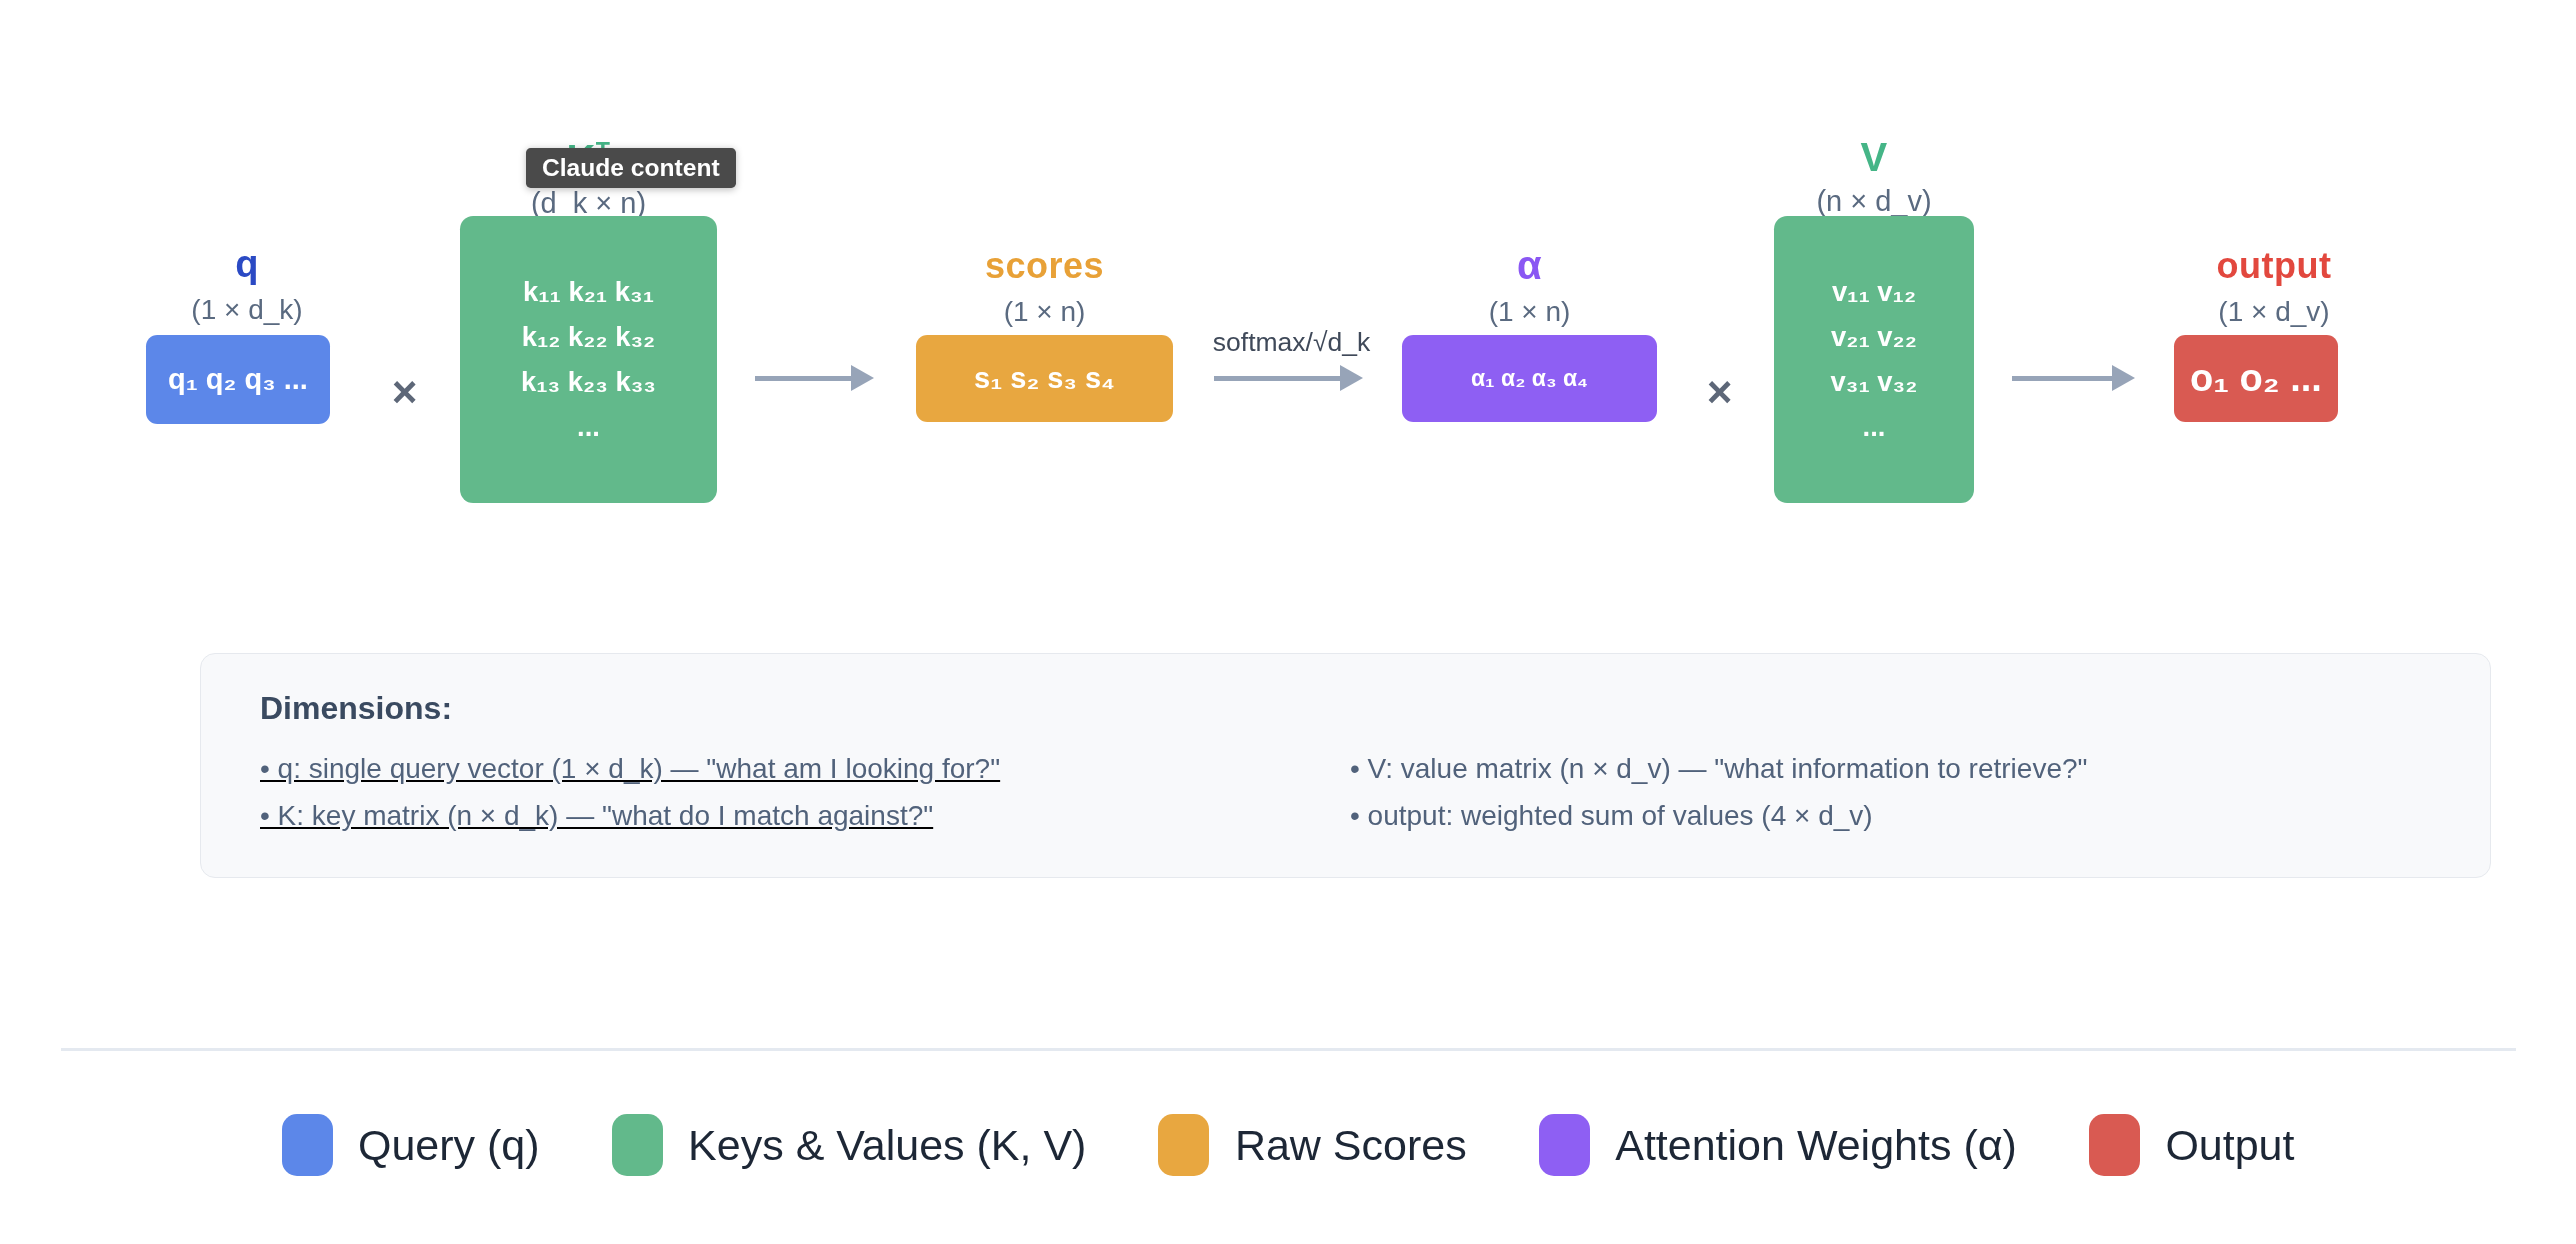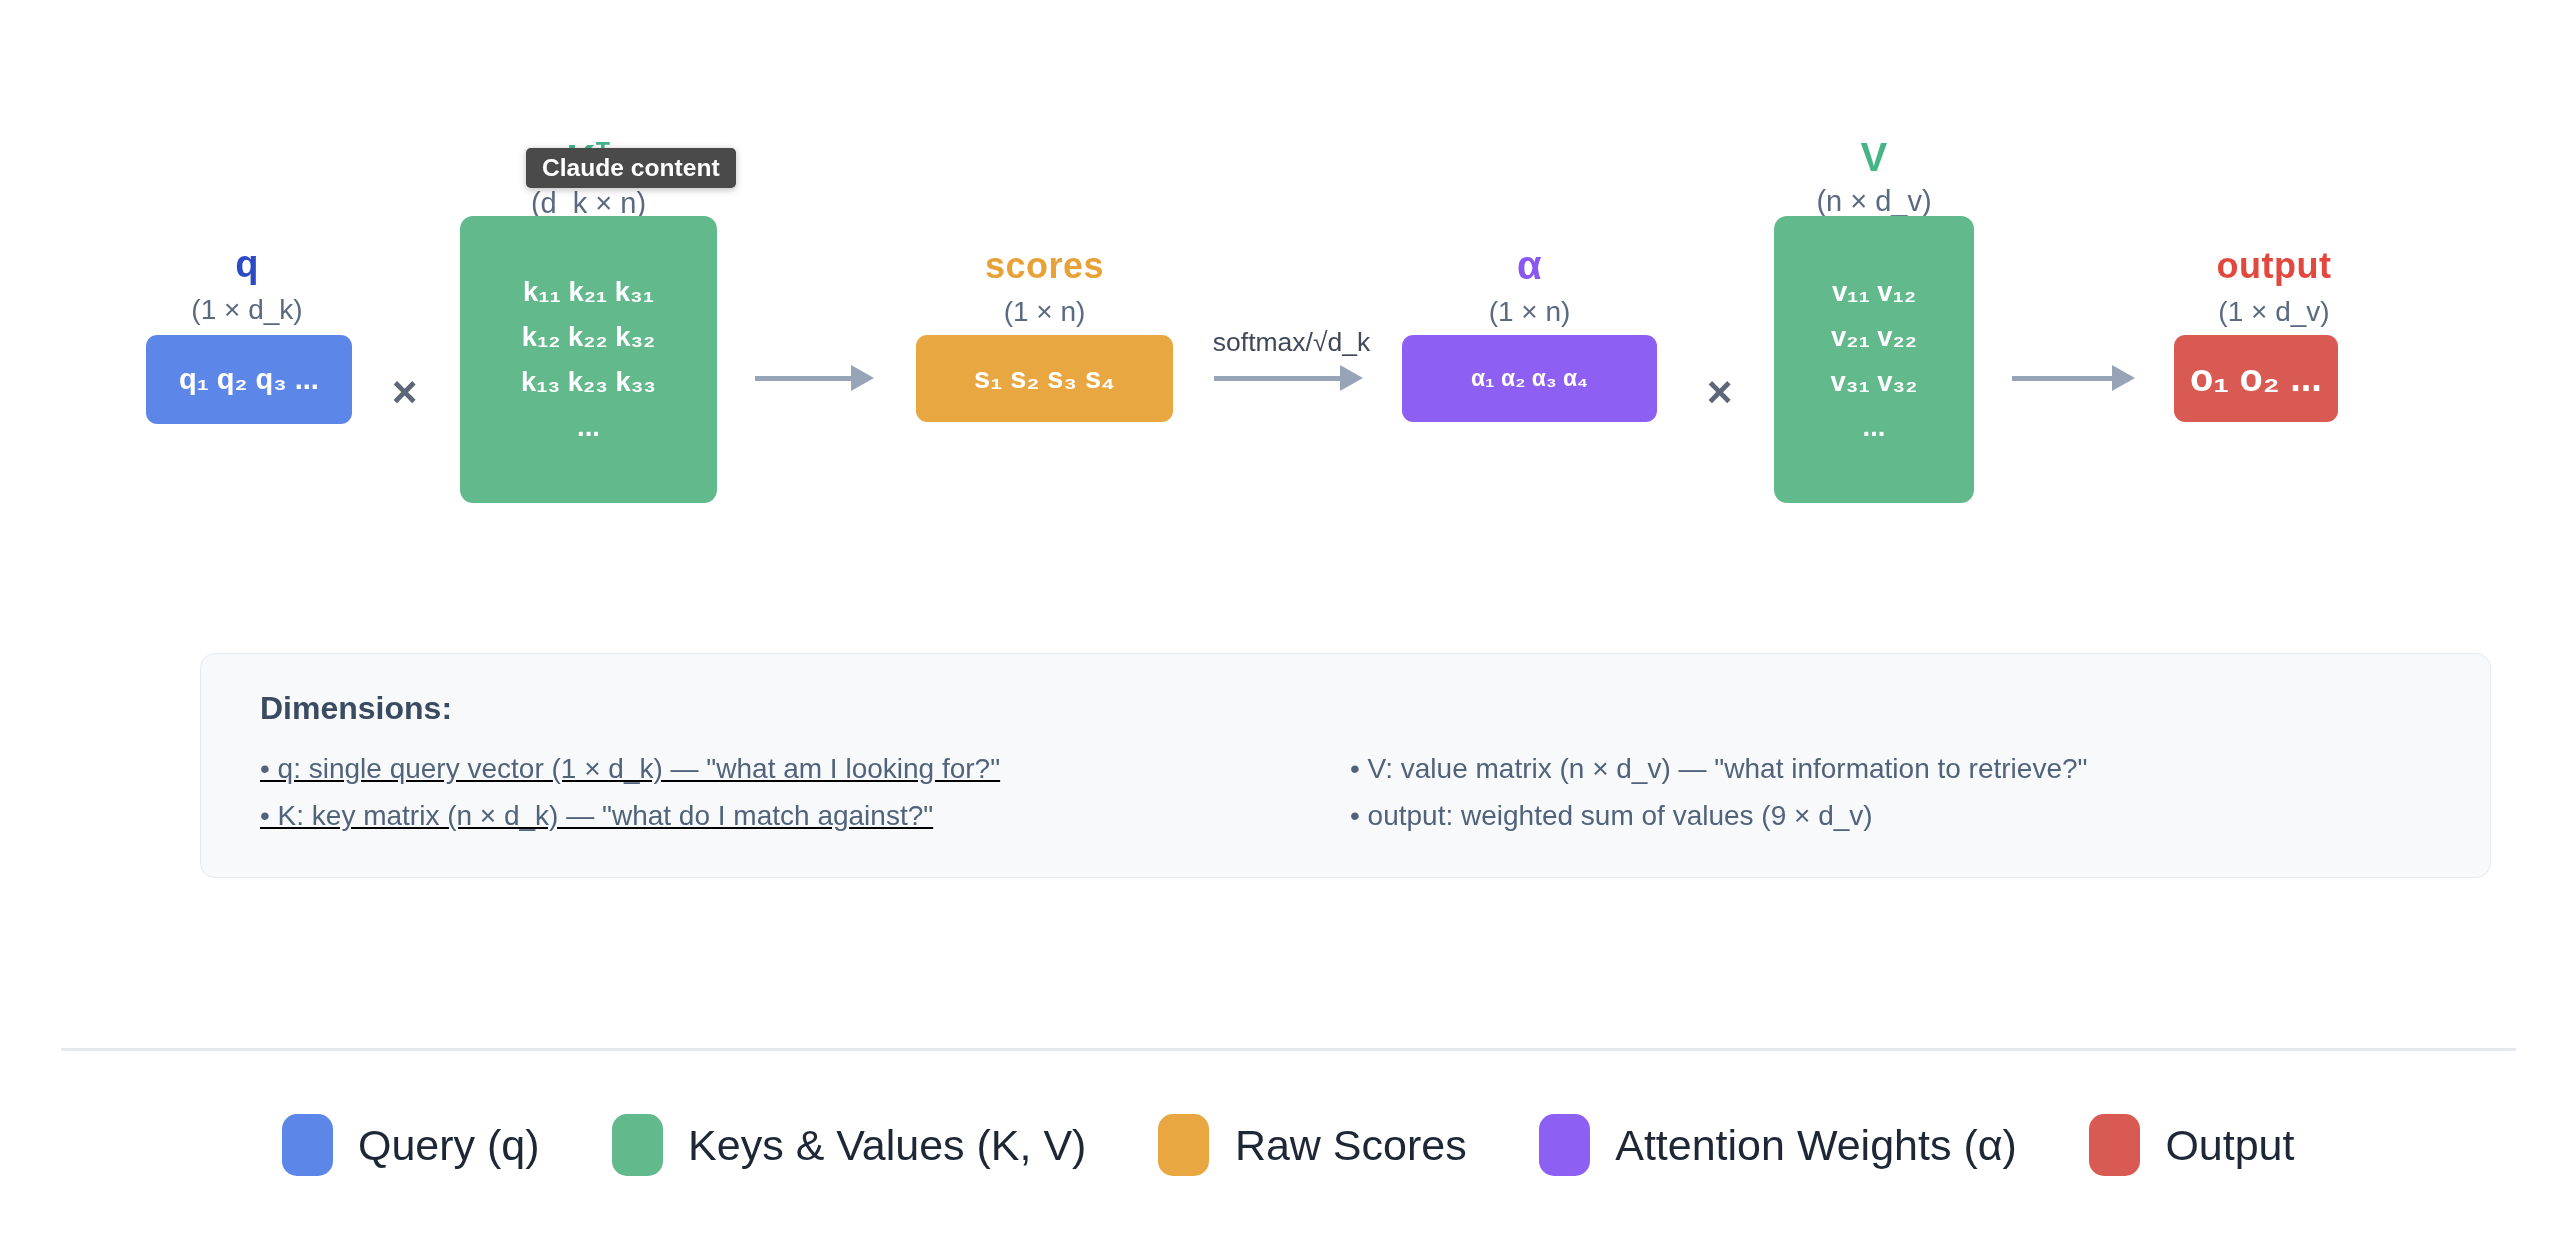--- a/index.html
+++ b/index.html
@@ -58,21 +58,21 @@
   .swatch{width:51px;height:62px;border-radius:15px;flex:0 0 auto;}
   .legend-label{font-size:43px;color:#1d2736;margin-left:25.5px;white-space:nowrap;}
 </style>
 </head>
 <body>
 
 <div class="canvas">
 
   <div class="abs lbl center" style="left:146px;top:219px;width:202px;font-size:38px;color:#2b4ac4;">q</div>
   <div class="abs sub center" style="left:146px;top:270px;width:202px;font-size:28px;">(1 × d_k)</div>
-  <div class="abs vbox" style="left:146px;top:335px;width:206px;height:89px;font-size:29px;background:#5c87e9;">
+  <div class="abs vbox" style="left:146px;top:335px;width:184px;height:89px;font-size:29px;background:#5c87e9;">
     <span>q₁ q₂ q₃ ...</span>
   </div>
 
   <div class="abs mult center" style="left:381px;top:367px;width:47px;font-size:44px;">×</div>
 
   <div class="abs lbl center" style="left:460px;top:112px;width:257px;font-size:40px;color:#45b587;"><span>K</span><sup class="t">T</sup></div>
   <div class="abs sub center" style="left:460px;top:163px;width:257px;font-size:29px;">(d_k × n)</div>
   <div class="abs tooltip" style="left:526px;top:148px;">Claude content</div>
   <div class="abs mbox" style="left:460px;top:216px;width:257px;height:287px;font-size:27.4px;background:#62b98b;">
     <div class="mrow">k₁₁ k₂₁ k₃₁</div>
@@ -127,21 +127,21 @@
   </div>
 
   <div class="abs panel" style="left:200px;top:653px;width:2289px;height:223px;">
     <div class="abs panel-title" style="left:59px;top:36px;">Dimensions:</div>
     <div class="abs panel-col" style="left:59px;top:91px;text-decoration:underline;">
       <div>• q: single query vector (1 × d_k) — "what am I looking for?"</div>
       <div>• K: key matrix (n × d_k) — "what do I match against?"</div>
     </div>
     <div class="abs panel-col" style="left:1149px;top:91px;">
       <div>• V: value matrix (n × d_v) — "what information to retrieve?"</div>
-      <div>• output: weighted sum of values (9 × d_v)</div>
+      <div>• output: weighted sum of values (4 × d_v)</div>
     </div>
   </div>
 
   <div class="abs divider" style="left:61px;top:1048px;width:2455px;height:2.8px;"></div>
 
   <div class="abs legend" style="left:0;top:1114px;">
     <div class="legend-item">
       <span class="swatch" style="background-color: rgb(92, 135, 233);"></span>
       <span class="legend-label">Query (q)</span>
     </div>

